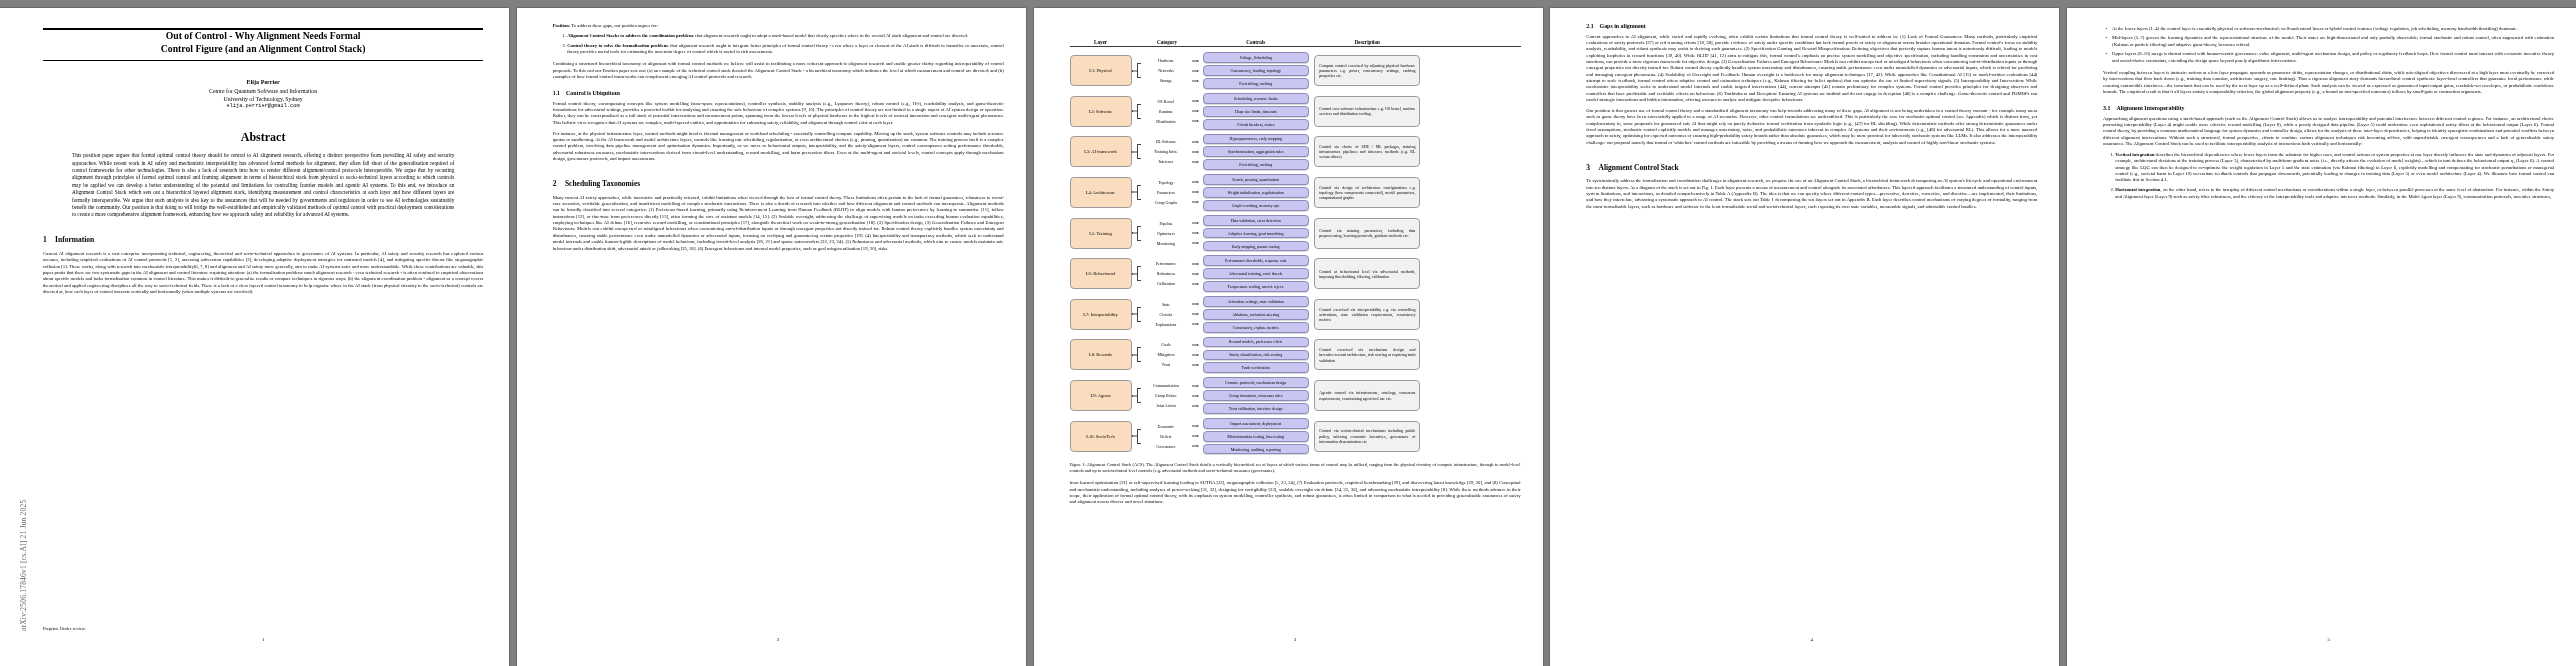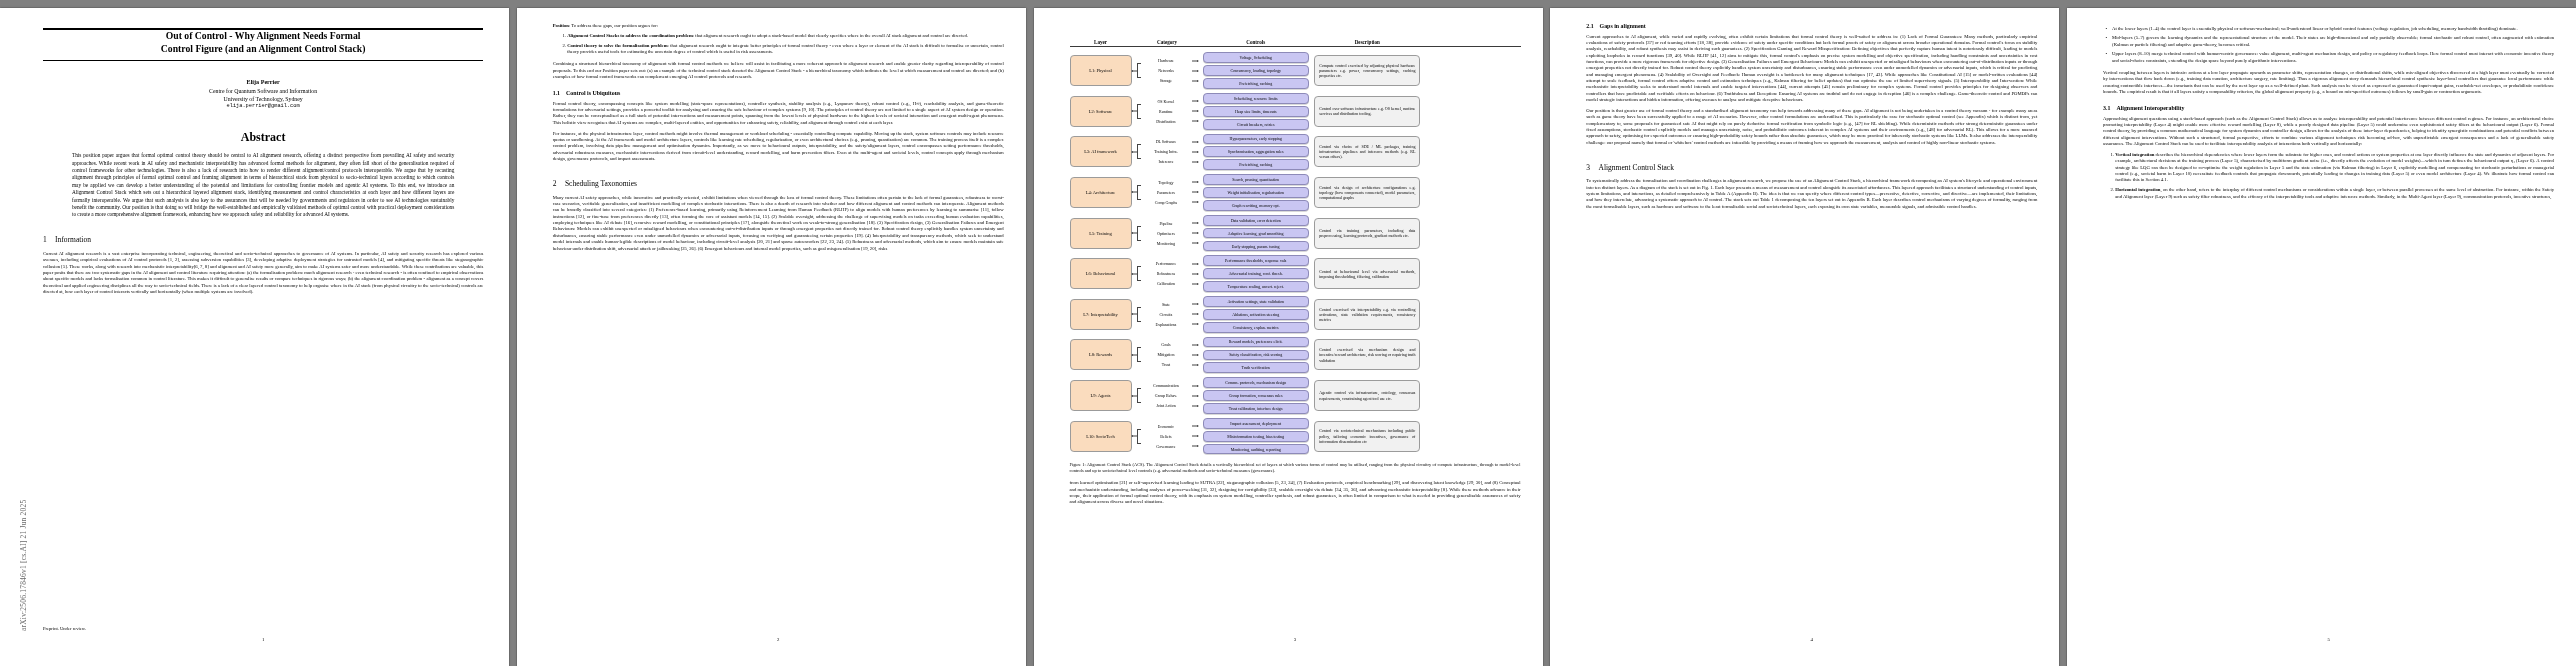--- a/index.html
+++ b/index.html
@@ -48,21 +48,21 @@
   .author .name{font-weight:bold;font-size:6.1px;}
   .mono{font-family:"Liberation Mono", monospace;font-size:5.3px;}
   .abstract-h{
     text-align:center;font-weight:bold;font-size:12px;margin:19px 0 7.8px 0;
   }
   .abs-body{
     margin:0 29px;font-size:5.3px;line-height:1.39;text-align:justify;
     hyphens:auto;
   }
   h2.sec{
-    font-weight:normal;font-size:7.5px;margin:16.7px 0 6.7px 0;
+    font-weight:bold;font-size:7.5px;margin:16.7px 0 6.7px 0;
   }
   h2.sec .num{display:inline-block;min-width:12.2px;}
   h3.sub{
     font-weight:bold;font-size:5.9px;margin:9.4px 0 5px 0;
   }
   h3.sub .num{display:inline-block;min-width:13.3px;}
   p.body{
     font-size:4.7px;line-height:1.355;text-align:justify;margin:0 0 4.4px 0;
     hyphens:auto;
   }

